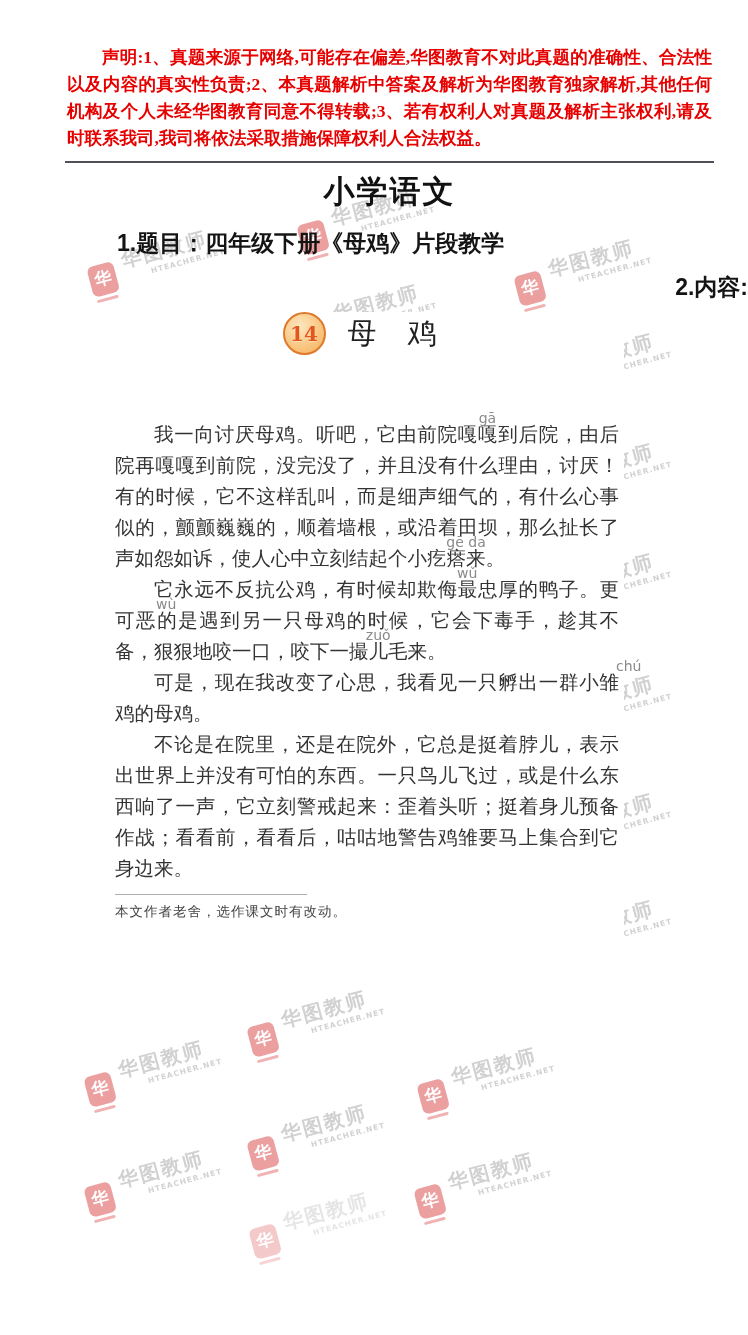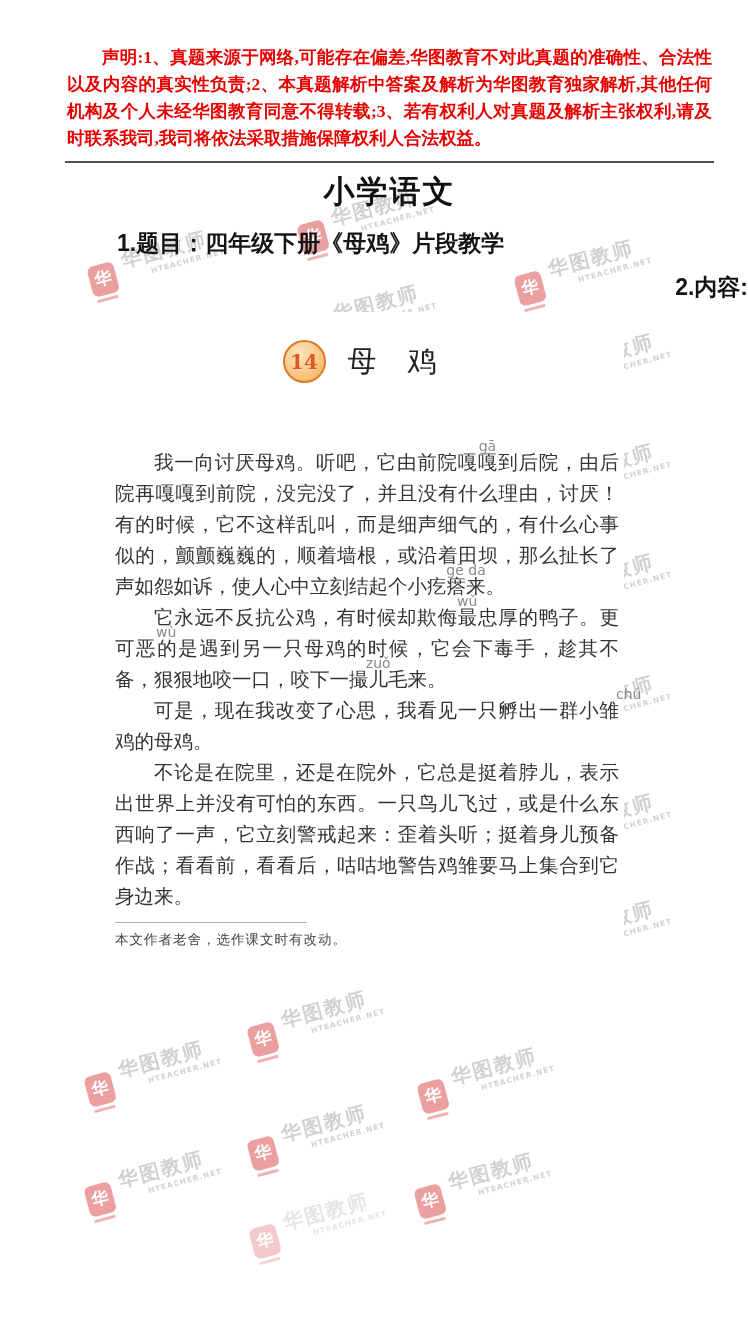--- a/index.html
+++ b/index.html
@@ -63,21 +63,21 @@
     color:#111;letter-spacing:2px;
   }
   .item1{margin:15px 0 0 86px;font-size:23px;font-weight:bold;color:#141414;}
   .item2{margin:13px 0 0 60px;font-size:23px;font-weight:bold;color:#141414;text-align:right;}
   
   .textbook{
     position:absolute;left:96px;top:312px;width:528px;height:678px;
     background:#ffffff;z-index:2;
   }
   .lesson-header{
-    margin-top:28px;display:flex;justify-content:center;
+    margin-top:0;display:flex;justify-content:center;
     align-items:center;gap:22px;
   }
   .badge{
     width:43px;height:43px;border-radius:50%;
     border:2px solid var(--badge-ring);
     background:radial-gradient(circle at 38% 32%,var(--badge-fill-light) 0%,var(--badge-fill) 75%);
     color:var(--badge-number);font-size:20px;font-weight:bold;
     display:flex;align-items:center;justify-content:center;
     text-shadow:0 1px 0 #fff5;
     font-family:"DejaVu Serif",serif;

